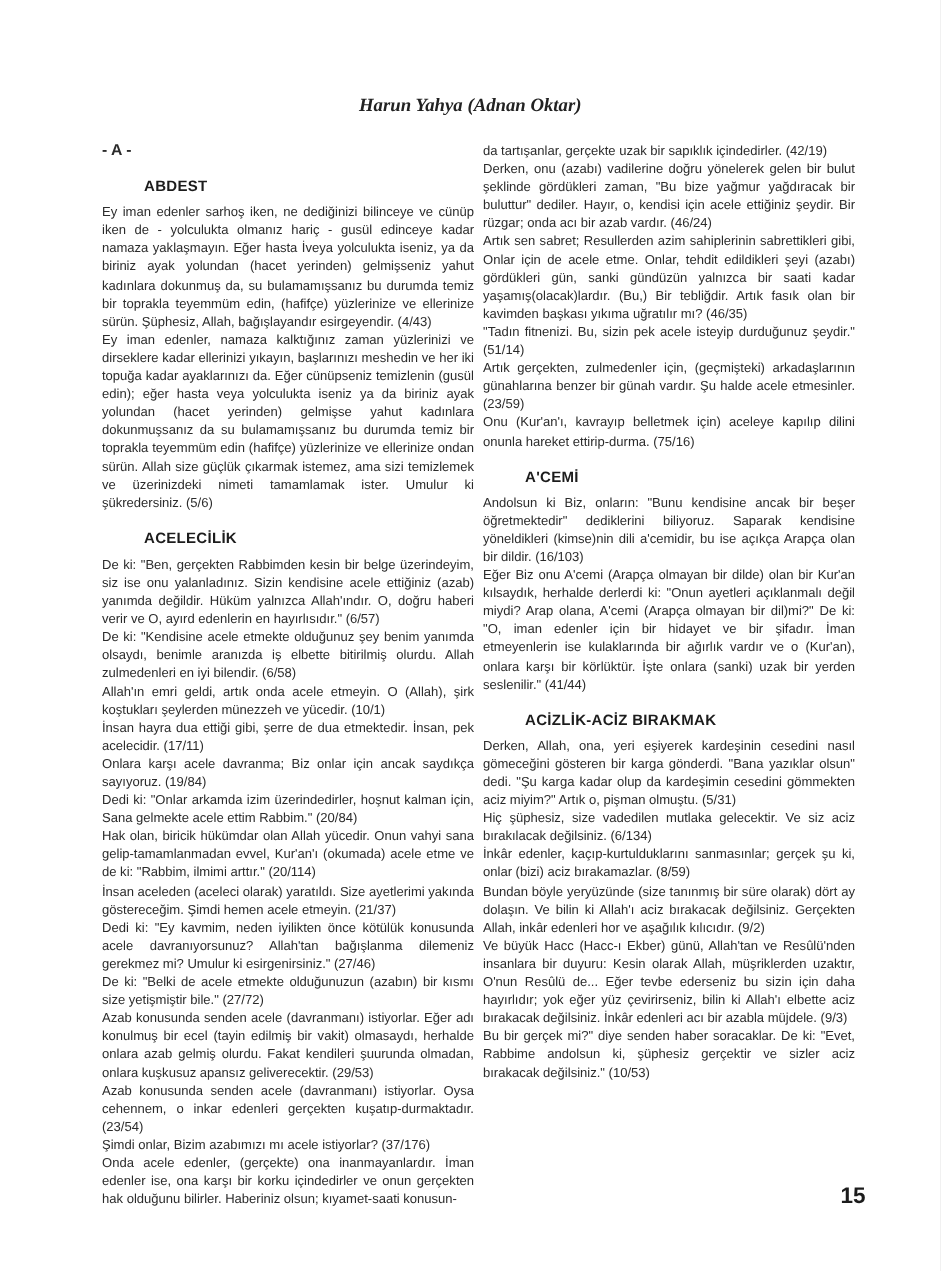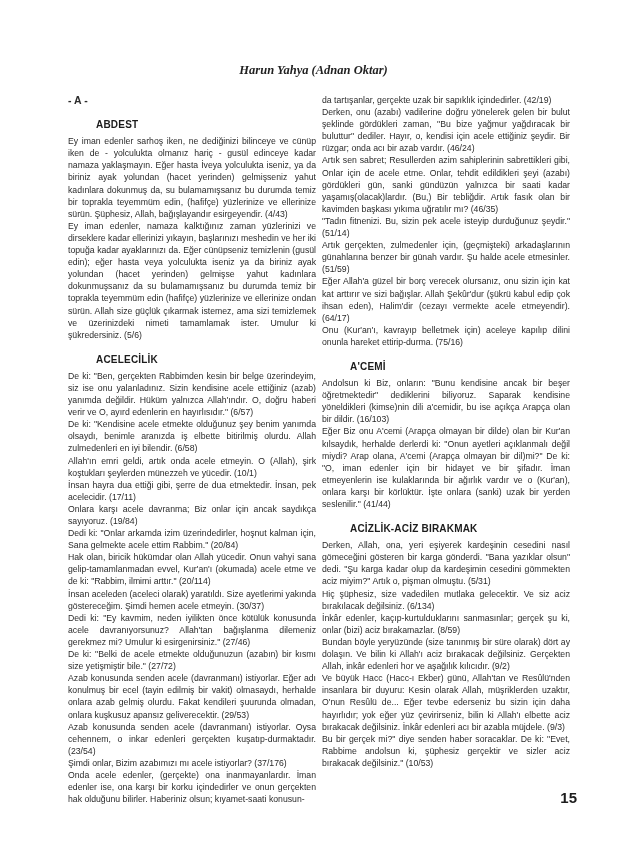--- a/index.html
+++ b/index.html
@@ -74,35 +74,34 @@
         <div class="para">Ey iman edenler sarhoş iken, ne dediğinizi bilinceye ve cünüp iken de - yolculukta olmanız hariç - gusül edinceye kadar namaza yaklaşmayın. Eğer hasta İveya yolculukta iseniz, ya da biriniz ayak yolundan (hacet yerinden) gelmişseniz yahut kadınlara dokunmuş da, su bulamamışsanız bu durumda temiz bir toprakla teyemmüm edin, (hafifçe) yüzlerinize ve ellerinize sürün. Şüphesiz, Allah, bağışlayandır esirgeyendir. (4/43)</div>
         <div class="para">Ey iman edenler, namaza kalktığınız zaman yüzlerinizi ve dirseklere kadar ellerinizi yıkayın, başlarınızı meshedin ve her iki topuğa kadar ayaklarınızı da. Eğer cünüpseniz temizlenin (gusül edin); eğer hasta veya yolculukta iseniz ya da biriniz ayak yolundan (hacet yerinden) gelmişse yahut kadınlara dokunmuşsanız da su bulamamışsanız bu durumda temiz bir toprakla teyemmüm edin (hafifçe) yüzlerinize ve ellerinize ondan sürün. Allah size güçlük çıkarmak istemez, ama sizi temizlemek ve üzerinizdeki nimeti tamamlamak ister. Umulur ki şükredersiniz. (5/6)</div>
         <div class="heading">ACELECİLİK</div>
         <div class="para">De ki: "Ben, gerçekten Rabbimden kesin bir belge üzerindeyim, siz ise onu yalanladınız. Sizin kendisine acele ettiğiniz (azab) yanımda değildir. Hüküm yalnızca Allah'ındır. O, doğru haberi verir ve O, ayırd edenlerin en hayırlısıdır." (6/57)</div>
         <div class="para">De ki: "Kendisine acele etmekte olduğunuz şey benim yanımda olsaydı, benimle aranızda iş elbette bitirilmiş olurdu. Allah zulmedenleri en iyi bilendir. (6/58)</div>
         <div class="para">Allah'ın emri geldi, artık onda acele etmeyin. O (Allah), şirk koştukları şeylerden münezzeh ve yücedir. (10/1)</div>
         <div class="para">İnsan hayra dua ettiği gibi, şerre de dua etmektedir. İnsan, pek acelecidir. (17/11)</div>
         <div class="para">Onlara karşı acele davranma; Biz onlar için ancak saydıkça sayıyoruz. (19/84)</div>
         <div class="para">Dedi ki: "Onlar arkamda izim üzerindedirler, hoşnut kalman için, Sana gelmekte acele ettim Rabbim." (20/84)</div>
         <div class="para">Hak olan, biricik hükümdar olan Allah yücedir. Onun vahyi sana gelip-tamamlanmadan evvel, Kur'an'ı (okumada) acele etme ve de ki: "Rabbim, ilmimi arttır." (20/114)</div>
-        <div class="para">İnsan aceleden (aceleci olarak) yaratıldı. Size ayetlerimi yakında göstereceğim. Şimdi hemen acele etmeyin. (30/37)</div>
+        <div class="para">İnsan aceleden (aceleci olarak) yaratıldı. Size ayetlerimi yakında göstereceğim. Şimdi hemen acele etmeyin. (21/37)</div>
         <div class="para">Dedi ki: "Ey kavmim, neden iyilikten önce kötülük konusunda acele davranıyorsunuz? Allah'tan bağışlanma dilemeniz gerekmez mi? Umulur ki esirgenirsiniz." (27/46)</div>
         <div class="para">De ki: "Belki de acele etmekte olduğunuzun (azabın) bir kısmı size yetişmiştir bile." (27/72)</div>
         <div class="para">Azab konusunda senden acele (davranmanı) istiyorlar. Eğer adı konulmuş bir ecel (tayin edilmiş bir vakit) olmasaydı, herhalde onlara azab gelmiş olurdu. Fakat kendileri şuurunda olmadan, onlara kuşkusuz apansız geliverecektir. (29/53)</div>
         <div class="para">Azab konusunda senden acele (davranmanı) istiyorlar. Oysa cehennem, o inkar edenleri gerçekten kuşatıp-durmaktadır. (23/54)</div>
         <div class="para">Şimdi onlar, Bizim azabımızı mı acele istiyorlar? (37/176)</div>
         <div class="para">Onda acele edenler, (gerçekte) ona inanmayanlardır. İman edenler ise, ona karşı bir korku içindedirler ve onun gerçekten hak olduğunu bilirler. Haberiniz olsun; kıyamet-saati konusun-</div>
       </div>
     <div class="col" id="col-right">
         <div class="para">da tartışanlar, gerçekte uzak bir sapıklık içindedirler. (42/19)</div>
         <div class="para">Derken, onu (azabı) vadilerine doğru yönelerek gelen bir bulut şeklinde gördükleri zaman, "Bu bize yağmur yağdıracak bir buluttur" dediler. Hayır, o, kendisi için acele ettiğiniz şeydir. Bir rüzgar; onda acı bir azab vardır. (46/24)</div>
         <div class="para">Artık sen sabret; Resullerden azim sahiplerinin sabrettikleri gibi, Onlar için de acele etme. Onlar, tehdit edildikleri şeyi (azabı) gördükleri gün, sanki gündüzün yalnızca bir saati kadar yaşamış(olacak)lardır. (Bu,) Bir tebliğdir. Artık fasık olan bir kavimden başkası yıkıma uğratılır mı? (46/35)</div>
         <div class="para">"Tadın fitnenizi. Bu, sizin pek acele isteyip durduğunuz şeydir." (51/14)</div>
-        <div class="para">Artık gerçekten, zulmedenler için, (geçmişteki) arkadaşlarının günahlarına benzer bir günah vardır. Şu halde acele etmesinler. (51/59)</div>
-        <div class="para">Eğer Allah'a güzel bir borç verecek olursanız, onu sizin için kat kat arttırır ve sizi bağışlar. Allah Şekûr'dur (şükrü kabul edip çok ihsan eden), Halim'dir (cezayı vermekte acele etmeyendir). (64/17)</div>
+        <div class="para">Artık gerçekten, zulmedenler için, (geçmişteki) arkadaşlarının günahlarına benzer bir günah vardır. Şu halde acele etmesinler. (23/59)</div>
         <div class="para">Onu (Kur'an'ı, kavrayıp belletmek için) aceleye kapılıp dilini onunla hareket ettirip-durma. (75/16)</div>
         <div class="heading">A'CEMİ</div>
         <div class="para">Andolsun ki Biz, onların: "Bunu kendisine ancak bir beşer öğretmektedir" dediklerini biliyoruz. Saparak kendisine yöneldikleri (kimse)nin dili a'cemidir, bu ise açıkça Arapça olan bir dildir. (16/103)</div>
         <div class="para">Eğer Biz onu A'cemi (Arapça olmayan bir dilde) olan bir Kur'an kılsaydık, herhalde derlerdi ki: "Onun ayetleri açıklanmalı değil miydi? Arap olana, A'cemi (Arapça olmayan bir dil)mi?" De ki: "O, iman edenler için bir hidayet ve bir şifadır. İman etmeyenlerin ise kulaklarında bir ağırlık vardır ve o (Kur'an), onlara karşı bir körlüktür. İşte onlara (sanki) uzak bir yerden seslenilir." (41/44)</div>
         <div class="heading">ACİZLİK-ACİZ BIRAKMAK</div>
         <div class="para">Derken, Allah, ona, yeri eşiyerek kardeşinin cesedini nasıl gömeceğini gösteren bir karga gönderdi. "Bana yazıklar olsun" dedi. "Şu karga kadar olup da kardeşimin cesedini gömmekten aciz miyim?" Artık o, pişman olmuştu. (5/31)</div>
         <div class="para">Hiç şüphesiz, size vadedilen mutlaka gelecektir. Ve siz aciz bırakılacak değilsiniz. (6/134)</div>
         <div class="para">İnkâr edenler, kaçıp-kurtulduklarını sanmasınlar; gerçek şu ki, onlar (bizi) aciz bırakamazlar. (8/59)</div>
         <div class="para">Bundan böyle yeryüzünde (size tanınmış bir süre olarak) dört ay dolaşın. Ve bilin ki Allah'ı aciz bırakacak değilsiniz. Gerçekten Allah, inkâr edenleri hor ve aşağılık kılıcıdır. (9/2)</div>
         <div class="para">Ve büyük Hacc (Hacc-ı Ekber) günü, Allah'tan ve Resûlü'nden insanlara bir duyuru: Kesin olarak Allah, müşriklerden uzaktır, O'nun Resûlü de... Eğer tevbe ederseniz bu sizin için daha hayırlıdır; yok eğer yüz çevirirseniz, bilin ki Allah'ı elbette aciz bırakacak değilsiniz. İnkâr edenleri acı bir azabla müjdele. (9/3)</div>

